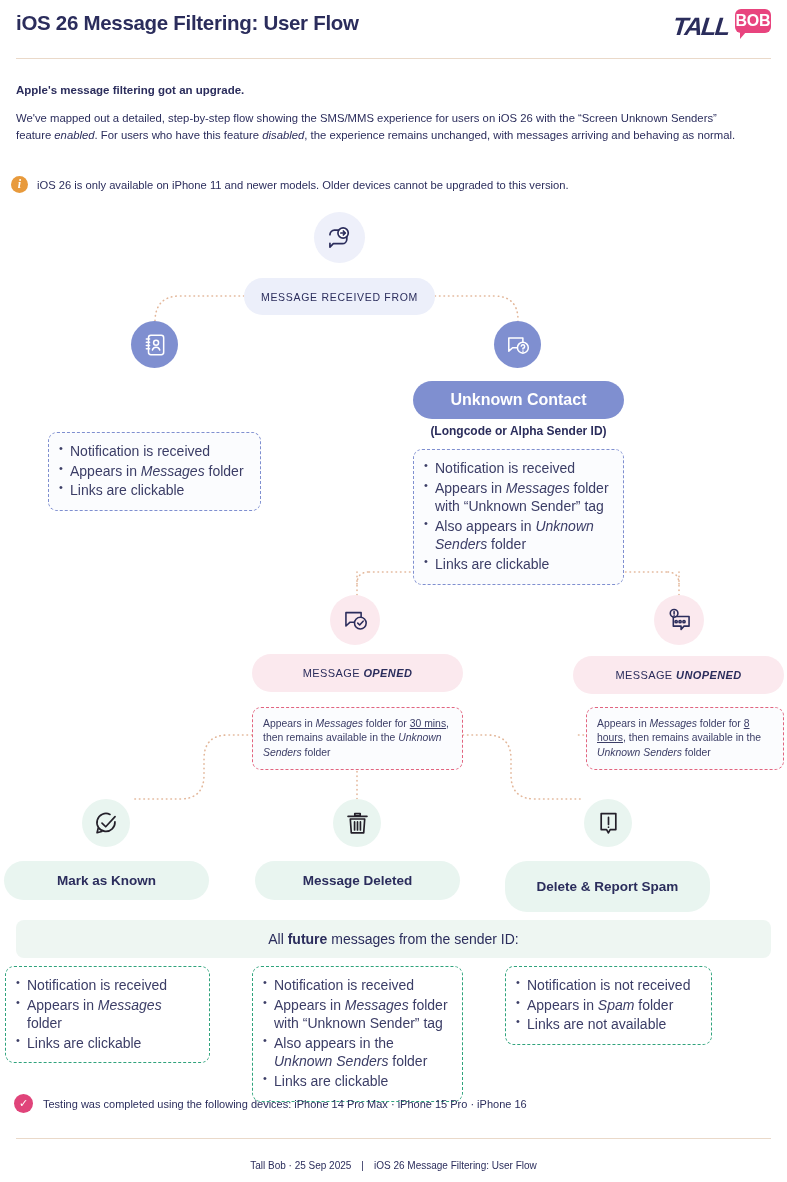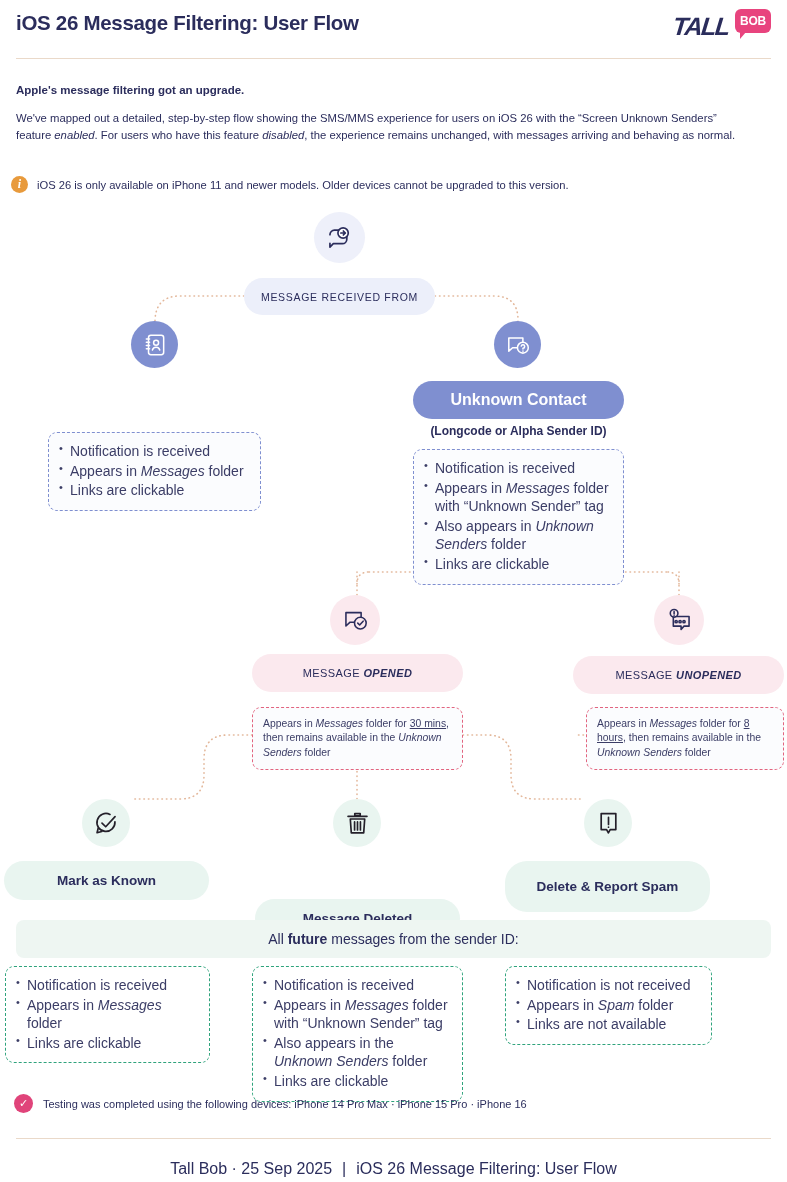--- a/index.html
+++ b/index.html
@@ -39,21 +39,21 @@
     color: #2b2d5c;
     font-family: "Liberation Sans", sans-serif;
     transform: skewX(-6deg);
   }
   .logo-bob {
     position: absolute; left: 62px; top: 1px;
     width: 36px; height: 24px;
     background: #e8447e;
     border-radius: 6px;
     color: #ffffff;
-    font-size: 12px; font-weight: 800;
+    font-size: 16px; font-weight: 800;
     text-align: center; line-height: 24px;
     letter-spacing: -0.2px;
   }
   .logo-bob::after {
     content: ""; position: absolute;
     left: 5px; bottom: -6px;
     width: 0; height: 0;
     border-left: 6px solid #e8447e;
     border-bottom: 7px solid transparent;
   }
@@ -189,21 +189,21 @@
     display: flex; align-items: center; justify-content: center;
     font-size: 11px; flex: none;
   }
   .footer-note-text { font-size: 11px; color: #2b2d5c; }
   .footer-rule {
     position: absolute; left: 16px; top: 1138px;
     width: 755px; height: 1px; background: #ead9c9;
   }
   .footer-meta {
     position: absolute; left: 0; top: 1160px; width: 787px;
-    text-align: center; font-size: 16px; color: #2b2d5c;
+    text-align: center; font-size: 10px; color: #2b2d5c;
   }
   .footer-meta .sep { padding: 0 10px; }
 </style>
 </head>
 <body>
 
 <div id="page">
 
   <div class="header">
     <div class="header-title">iOS 26 Message Filtering: User Flow</div>
@@ -340,21 +340,21 @@
     </div>
 
     <div class="icon-circle ic-mint" style="left:333px; top:799px; width:48px; height:48px;">
       <svg width="27" height="27" viewBox="0 0 24 24" fill="none" stroke="#24202a" stroke-width="1.5" stroke-linecap="round" stroke-linejoin="round">
         <path d="M9.6 3.2 h4.8 v1.9 h-4.8 z"></path>
         <path d="M3.6 5.6 h16.8"></path>
         <path d="M5.6 8 h12.8 l-0.9 12.4 h-11 z"></path>
         <path d="M9.4 10.6 v7.2 M12 10.6 v7.2 M14.6 10.6 v7.2"></path>
       </svg>
     </div>
-    <div class="pill pill-mint" style="left:255px; top:861px; width:205px; height:39px;margin-top:38px;">
+    <div class="pill pill-mint" style="left:255px; top:861px; width:205px; height:39px;">
       <span>Message Deleted</span>
     </div>
 
     <div class="icon-circle ic-mint" style="left:584px; top:799px; width:48px; height:48px;">
       <svg width="27" height="27" viewBox="0 0 24 24" fill="none" stroke="#24202a" stroke-width="1.5" stroke-linecap="round" stroke-linejoin="round">
         <path d="M5.5 3.2 h13 v14.2 h-5 l-1.6 3 -1.6 -3 h-4.8 z"></path>
         <path d="M12 6.6 v6.2 M12 15.1 v0.15"></path>
       </svg>
     </div>
     <div class="pill pill-mint" style="left:505px; top:861px; width:205px; height:51px;">

